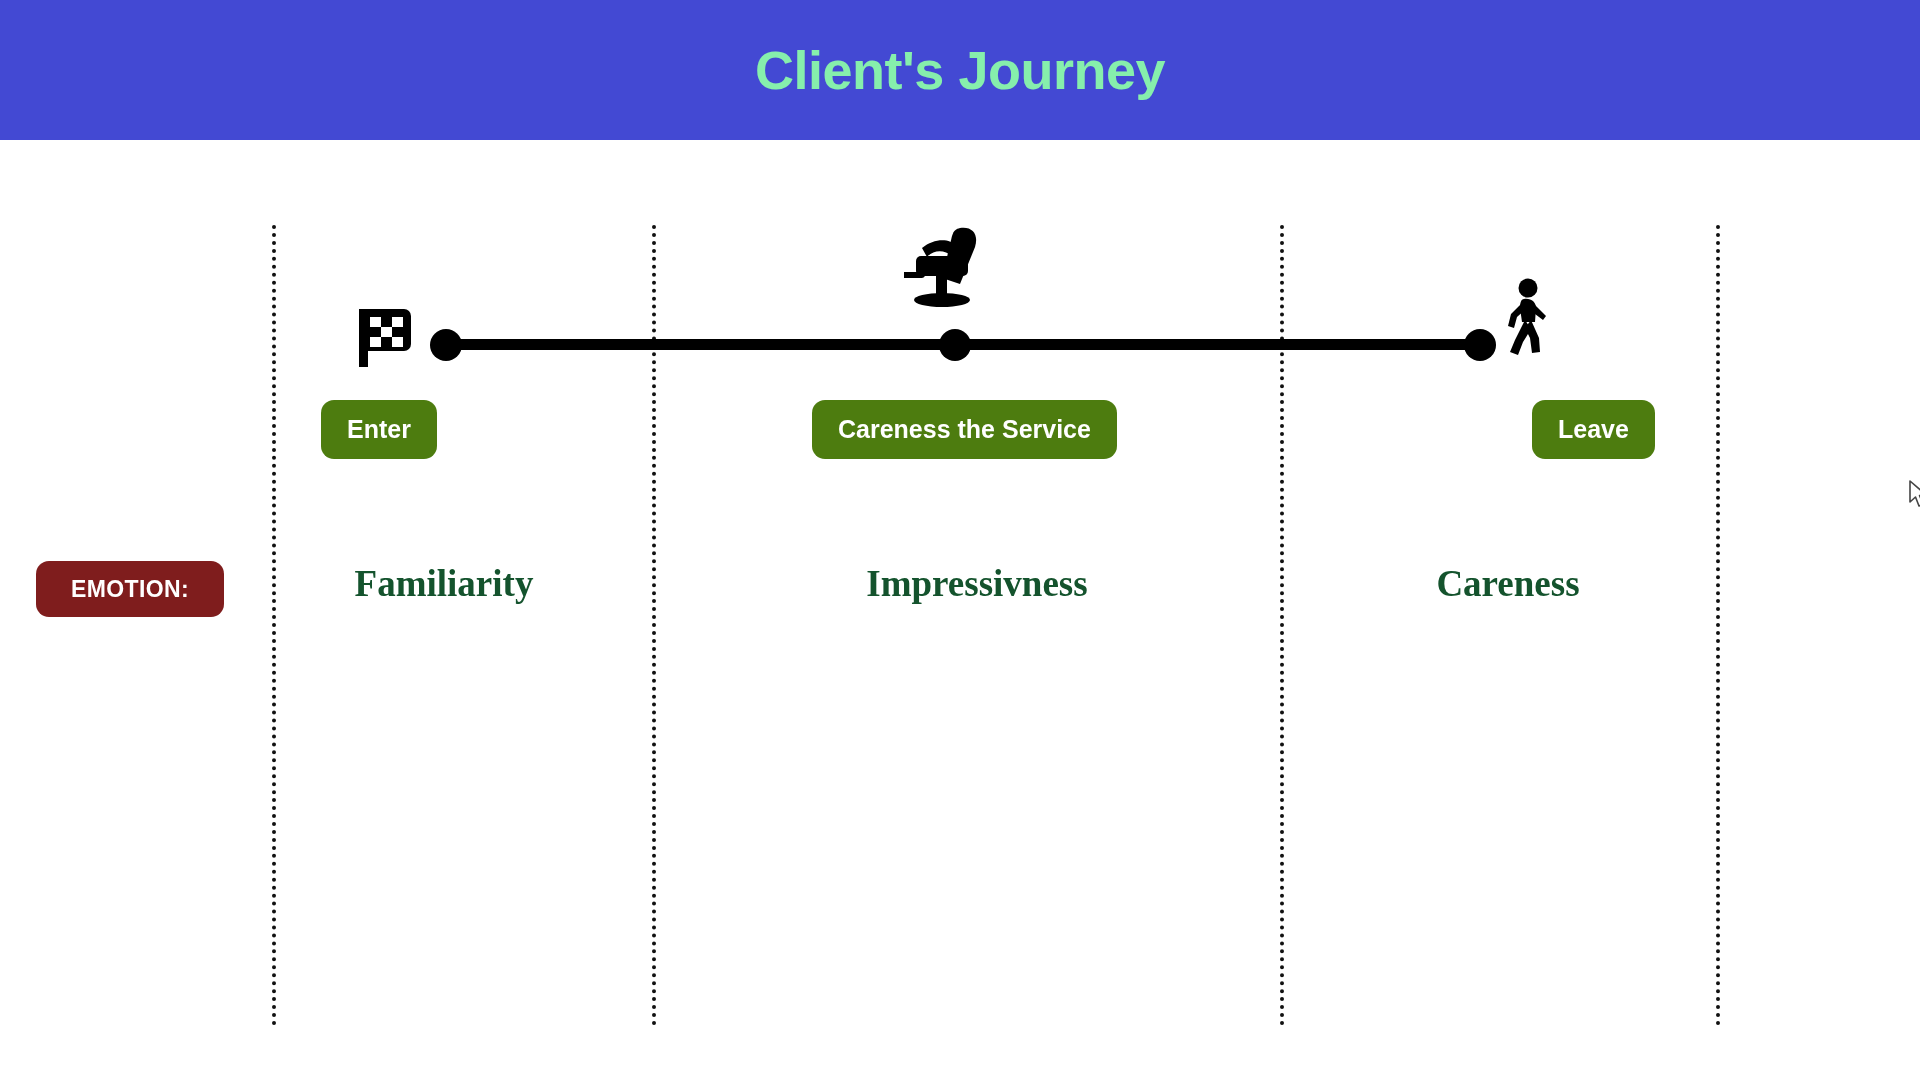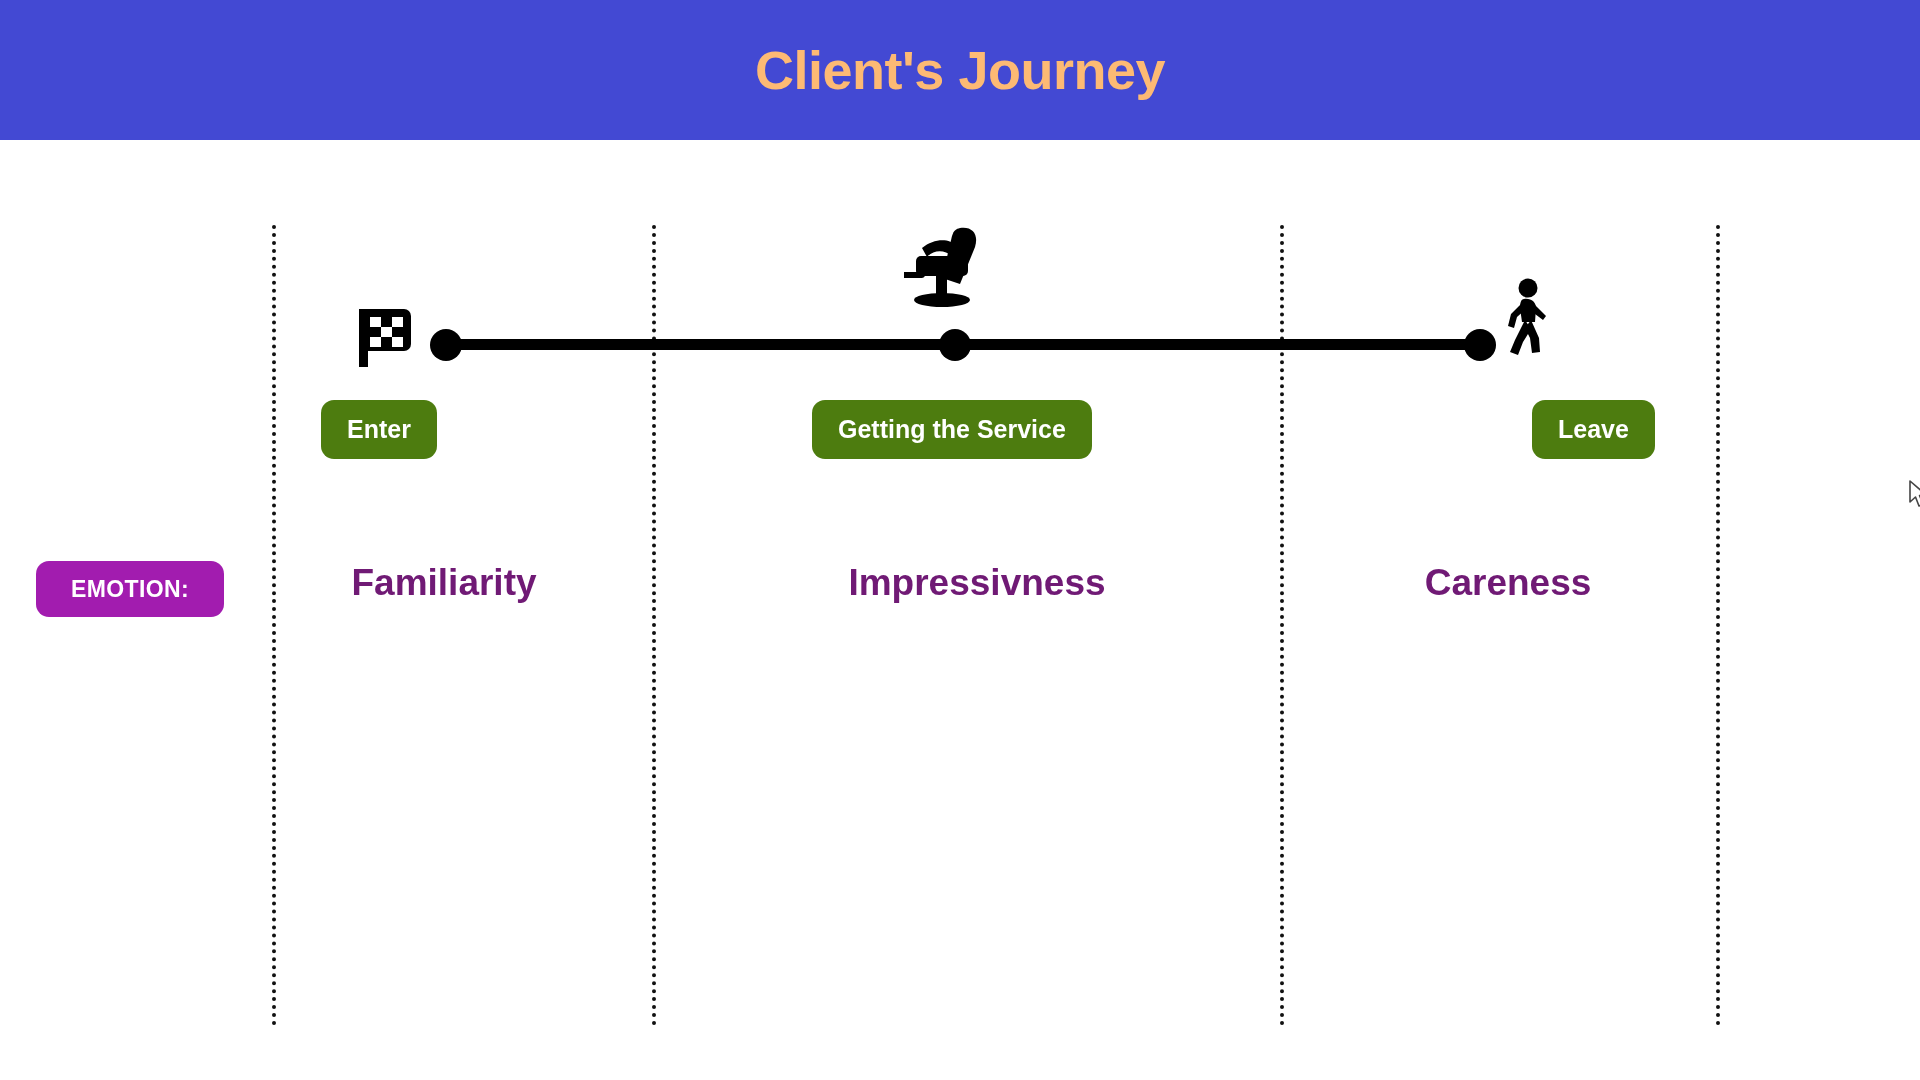--- a/index.html
+++ b/index.html
@@ -13,21 +13,21 @@
   #canvas { position:relative; width:1920px; height:1080px; background:#fff; }
 
   
   .header-bar {
     position:absolute; left:0; top:0;
     width:1920px; height:140px;
     background:#4349d3;
     display:flex; align-items:center; justify-content:center;
   }
   .header-title {
-    color:#fdba74;
+    color:#86efac;
     font-size:54px;
     font-weight:bold;
     letter-spacing:-0.5px;
     line-height:1;
     white-space:nowrap;
   }
 
   
   .divider {
     position:absolute;
@@ -68,38 +68,39 @@
     padding:0 26px;
     white-space:nowrap;
     top:400px;
   }
 
   
   .emotion-badge {
     position:absolute;
     left:36px; top:561px;
     width:188px; height:56px;
-    background:#a21caf;
+    background:#7f1d1d;
     border-radius:13px;
     color:#ffffff;
     font-size:23px;
     font-weight:bold;
     display:flex; align-items:center; justify-content:center;
     letter-spacing:0.4px;
     white-space:nowrap;
   }
   .emotion-word {
     position:absolute;
     top:562px;
-    color:#701a75;
+    color:#14532d;
     font-size:37px;
     font-weight:bold;
     text-align:center;
     white-space:nowrap;
     transform:translateX(-50%);
+    font-family:Liberation Serif, serif;
   }
 
   
   .cursor { position:absolute; left:1908px; top:480px; width:22px; height:30px; }
 </style>
 </head>
 <body>
 
 <div id="canvas">
 
@@ -160,21 +161,21 @@
       <path d="M36 26 L48 38 L45 42 L33 33 Z" fill="#000"></path>
 
       <path d="M27 42 L17 62 L12 74 L20 77 L25 64 L33 51 Z" fill="#000"></path>
 
       <path d="M33 42 L41 60 L42 74 L34 75 L32 60 L27 50 Z" fill="#000"></path>
     </svg>
   </div>
 
   <div class="stage-pill" style="left:321px;">Enter</div>
 
-  <div class="stage-pill" style="left:812px;">Getting the Service</div>
+  <div class="stage-pill" style="left:812px;">Careness the Service</div>
 
   <div class="stage-pill" style="left:1532px;">Leave</div>
 
   <div class="emotion-badge">EMOTION:</div>
 
   <div class="emotion-word" style="left:444px;">Familiarity</div>
 
   <div class="emotion-word" style="left:953px;margin-left:24px;">Impressivness</div>
 
   <div class="emotion-word" style="left:1508px;">Careness</div>

